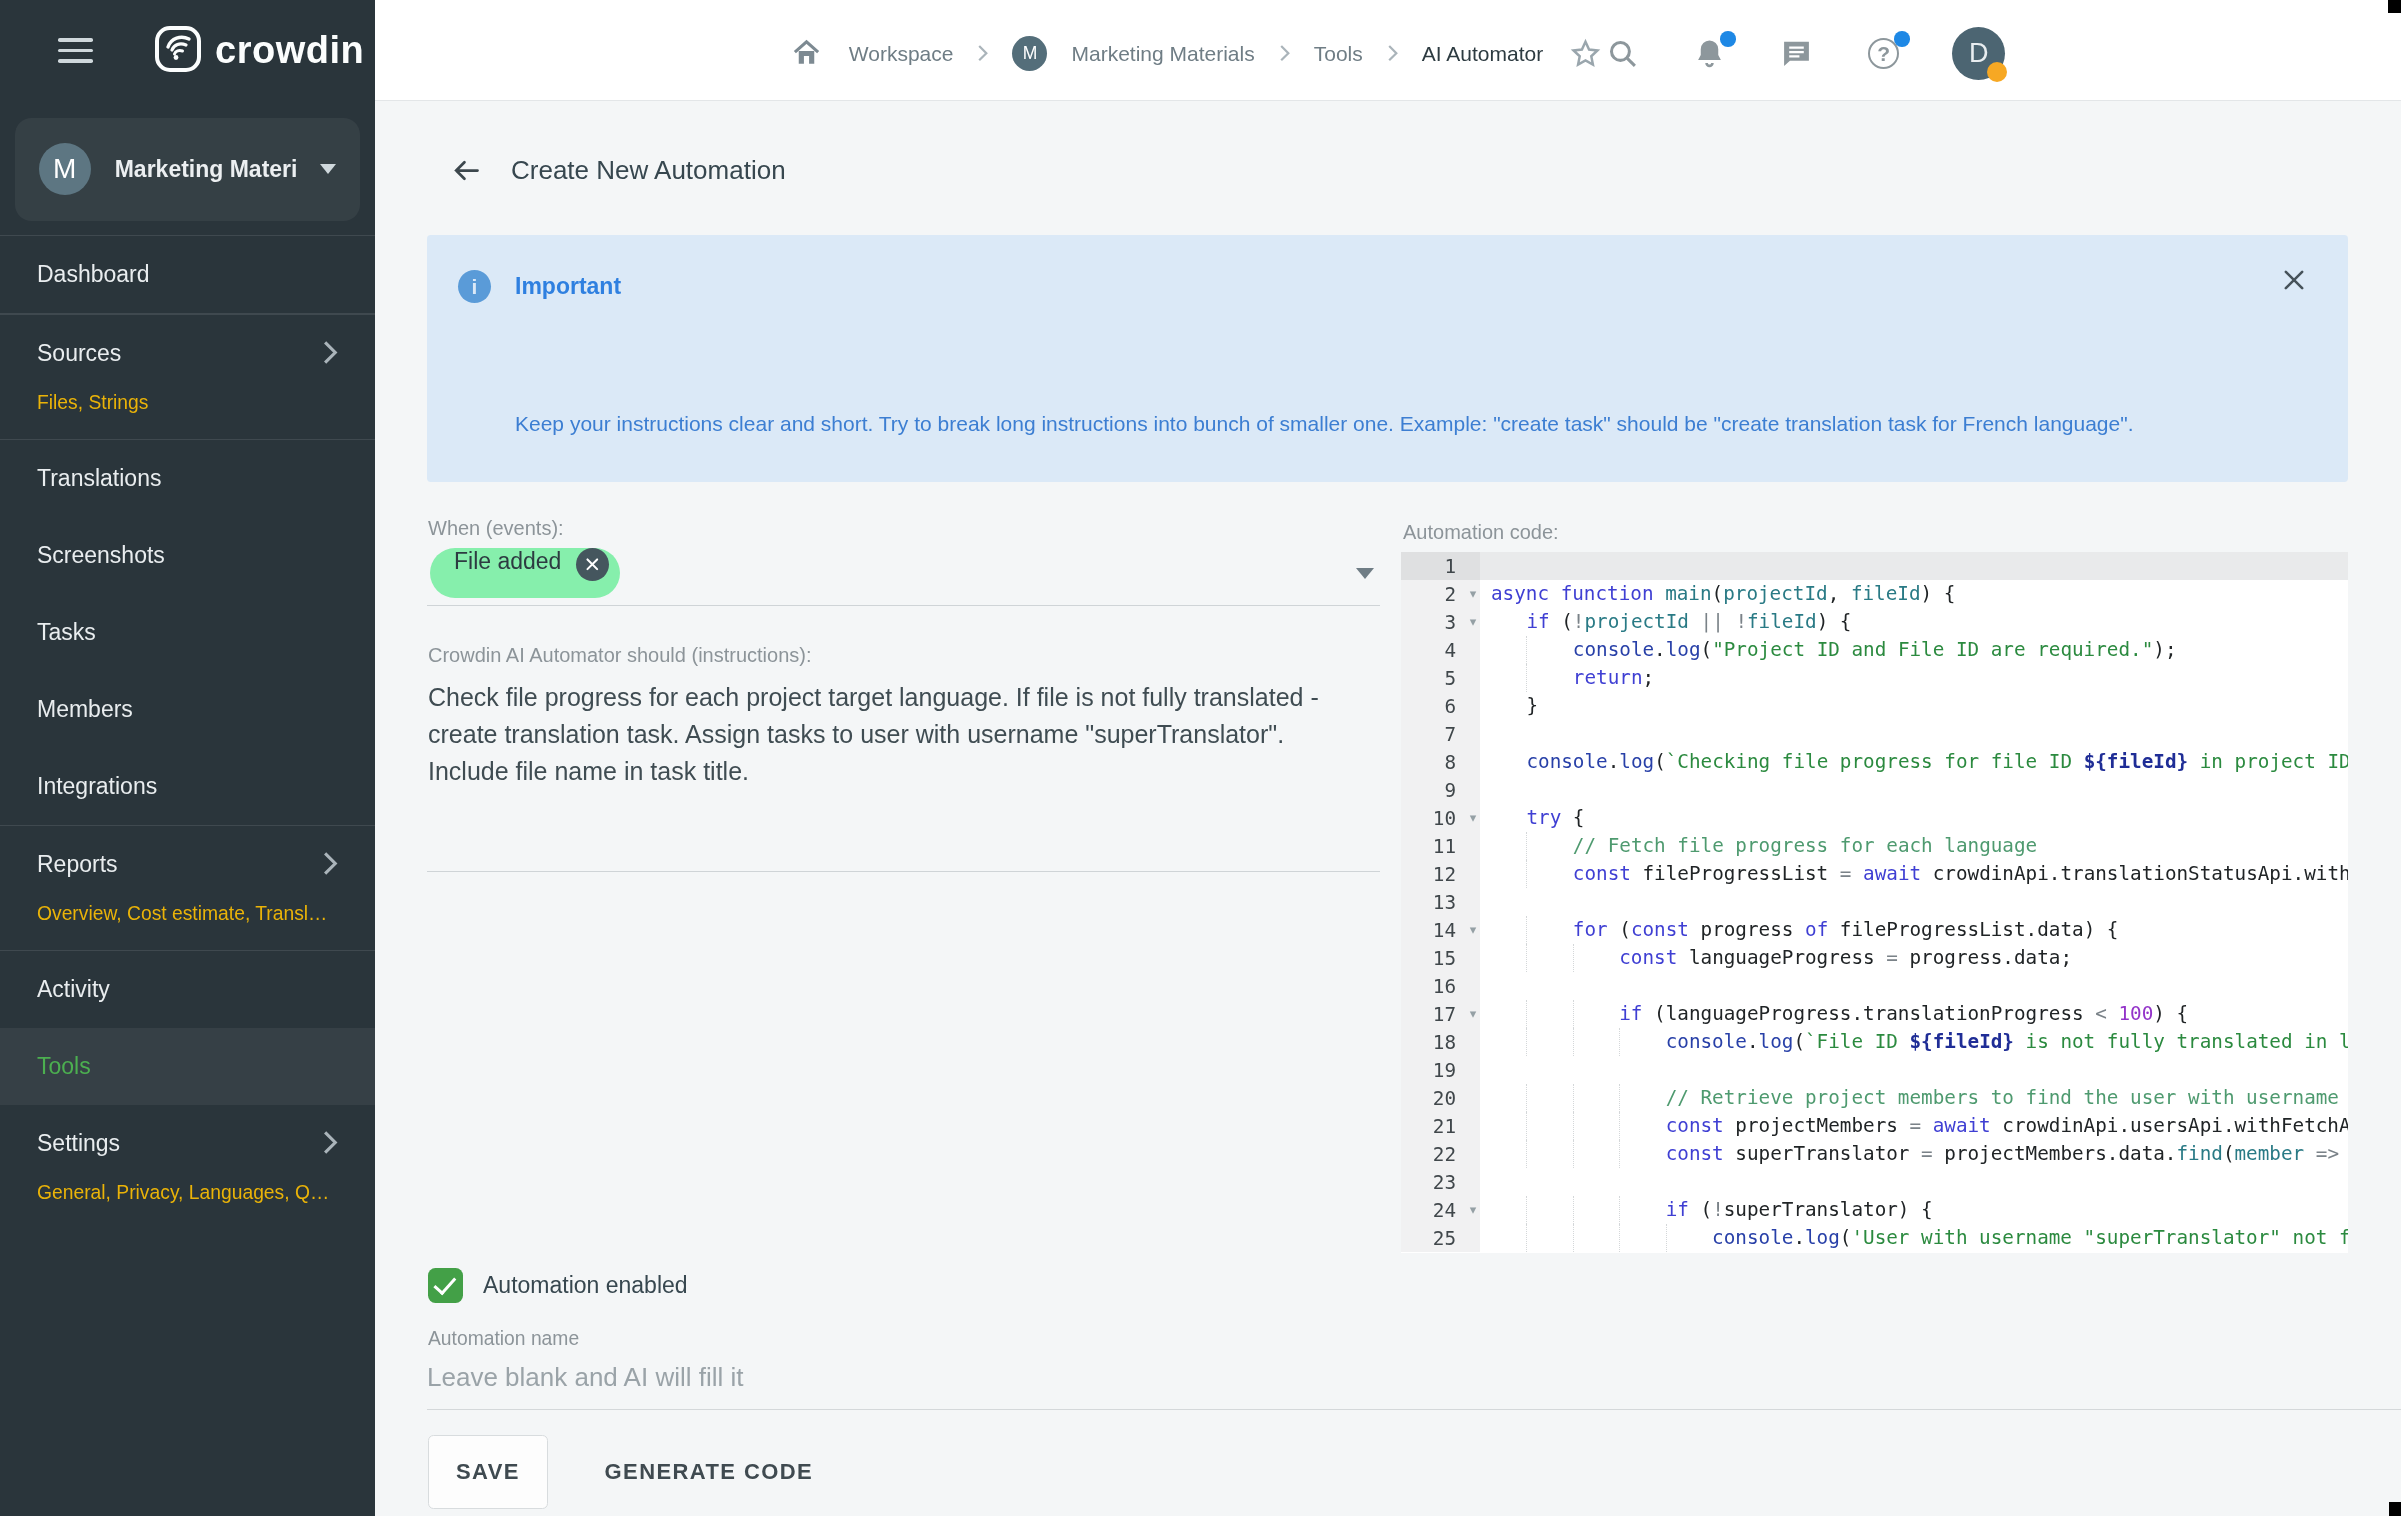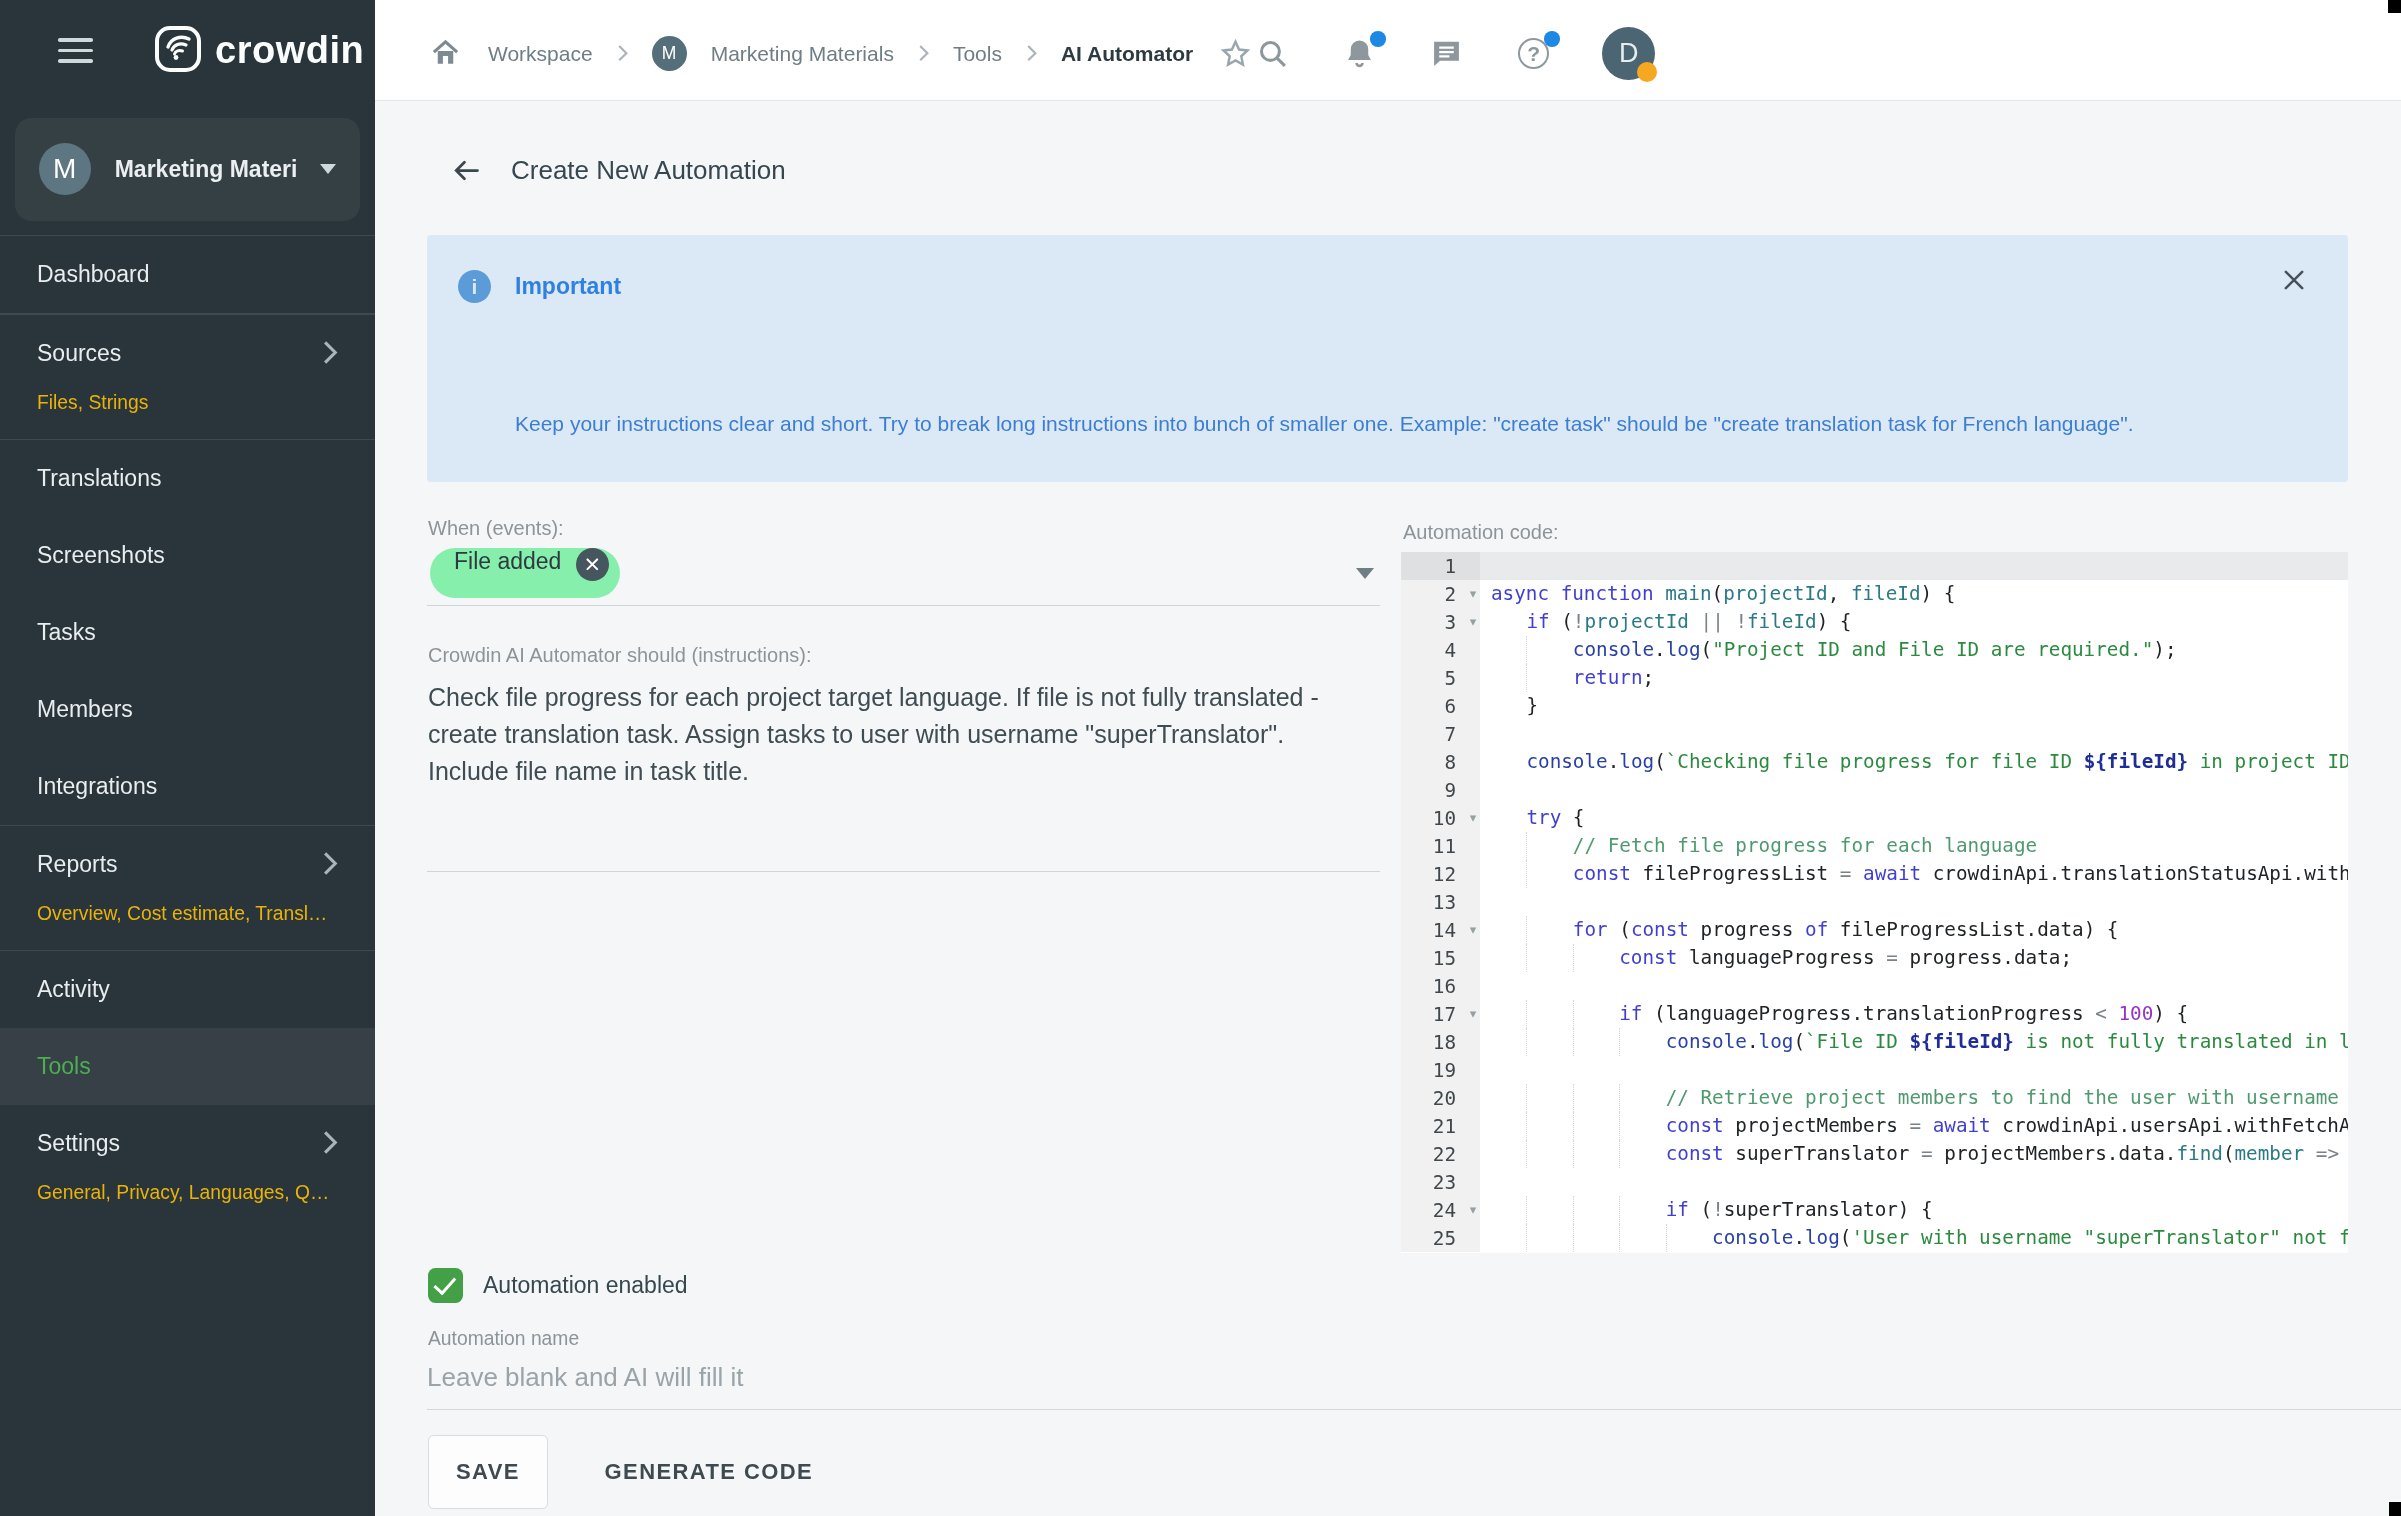--- a/index.html
+++ b/index.html
@@ -21,24 +21,24 @@
   .side-divider-top{height:0.9px;background:rgba(255,255,255,.10);margin-top:14.7px}
   .nav-item{padding:25px 37px;cursor:pointer;position:relative}
   .nav-row{display:flex;align-items:flex-start;justify-content:space-between}
   .nav-label{font-size:23px;font-weight:500;color:#e9edef}
   .nav-item.active{background:rgba(255,255,255,.06)}
   .nav-item.active .nav-label{color:#4caf50}
   .nav-sub{margin-top:24px;font-size:19.3px;color:#eab308;white-space:nowrap;overflow:hidden}
   .nav-divider{height:0.9px;background:rgba(255,255,255,.10)}
   
   .topbar{position:absolute;left:375px;top:0;width:2026px;height:101px;background:#fff;border-bottom:0.9px solid #e3e6e8;z-index:2;
-    display:flex;align-items:center;justify-content:flex-start;padding:7px 35px 0 52px}
+    display:flex;align-items:center;justify-content:center;padding:7px 35px 0 52px}
   .crumbs{display:flex;align-items:center;gap:24px}
   .crumb{font-size:21px;color:#6f7d85;cursor:pointer;white-space:nowrap}
-  .crumb.current{color:#2d3b41;font-weight:bold}
+  .crumb.current{color:#2d3b41;font-weight:normal}
   .crumb-sep{display:flex;align-items:center}
   .mini-avatar{width:35px;height:35px;border-radius:50%;background:#546e7a;color:#fff;font-size:17.5px;
     display:flex;align-items:center;justify-content:center}
   .top-icons{display:flex;align-items:center;gap:50px}
   .tico{position:relative;width:37px;height:37px;display:flex;align-items:center;justify-content:center;cursor:pointer}
   .dot-blue{position:absolute;top:-3.7px;right:-7.4px;width:15.6px;height:15.6px;border-radius:50%;background:#1e88e5}
   .help-circle{width:31px;height:31px;border:2.8px solid #8d979c;border-radius:50%;color:#8d979c;font-size:21px;font-weight:bold;
     display:flex;align-items:center;justify-content:center}
   .user-avatar{position:relative;width:53px;height:53px;border-radius:50%;background:#4c6572;color:#e8edf0;font-size:27px;
     display:flex;align-items:center;justify-content:center;cursor:pointer}

